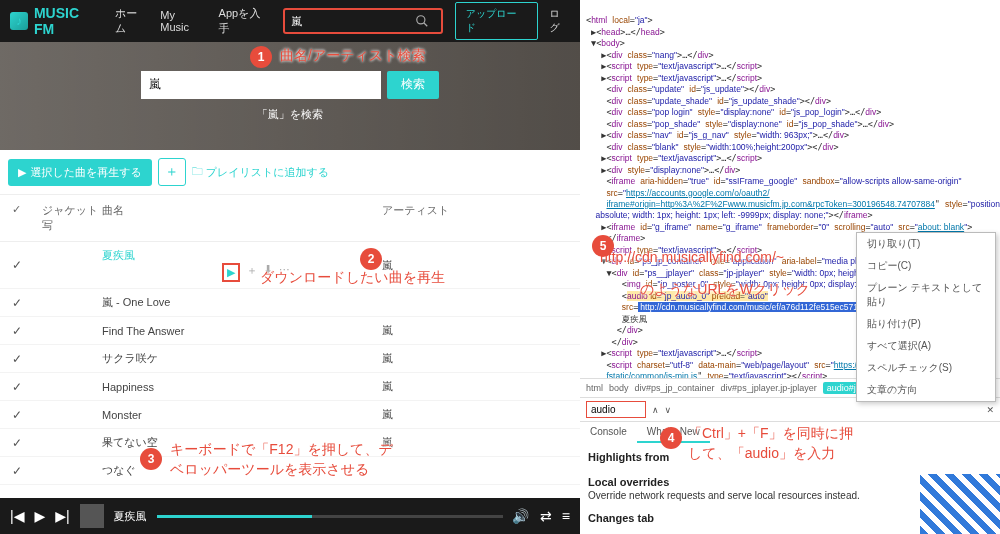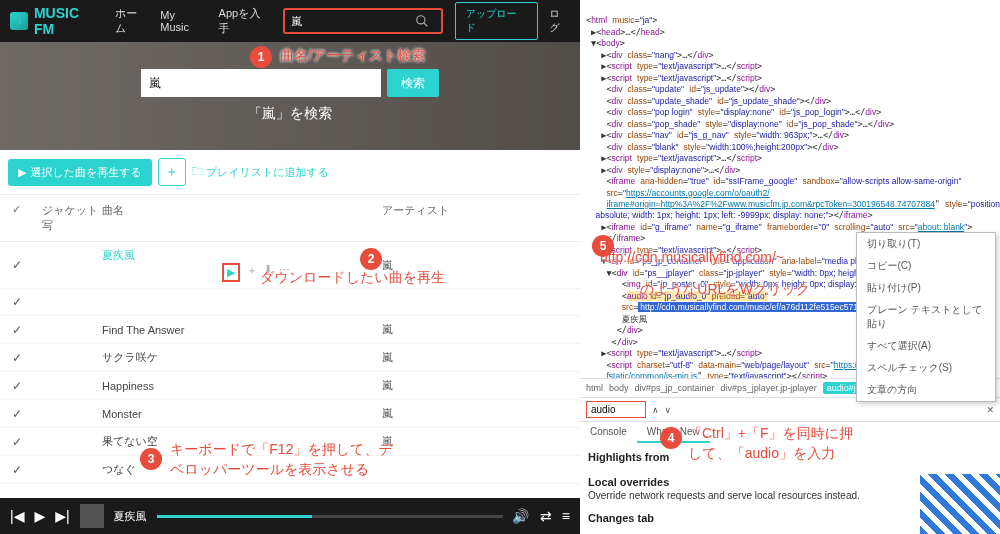--- a/index.html
+++ b/index.html
@@ -12,21 +12,21 @@
 .navlink{font-size:11px;color:#ddd;cursor:pointer}
 .searchbox{display:flex;align-items:center;border:2px solid #e74c3c;border-radius:3px;padding:2px 6px;gap:4px;height:26px;width:160px}
 .searchbox input{background:transparent;border:none;color:#fff;outline:none;font-size:11px;width:120px}
 .searchbox svg{width:14px;height:14px;stroke:#aaa}
 .upload-btn{border:1px solid #2dd4cf;color:#2dd4cf;font-size:10px;padding:4px 10px;border-radius:2px;cursor:pointer}
 .login{font-size:10px;color:#ddd;cursor:pointer}
 .hero{height:108px;background:linear-gradient(rgba(0,0,0,.4),rgba(0,0,0,.4)),linear-gradient(90deg,#b8b0a8,#a09890,#888078);display:flex;flex-direction:column;align-items:center;justify-content:center;gap:8px}
 .hero-row{display:flex;gap:6px}
 .hero-in{width:240px;height:28px;padding:0 8px;border:none;font-size:12px}
 .hero-btn{background:#2dd4cf;color:#fff;border:none;padding:0 14px;font-size:12px;border-radius:2px;cursor:pointer}
-.hero-sub{color:#fff;font-size:14px}
+.hero-sub{color:#fff;font-size:11px}
 .toolbar{display:flex;gap:6px;padding:8px;align-items:center}
 .tb-main{background:#2dd4cf;color:#fff;font-size:11px;padding:6px 10px;border-radius:3px;display:flex;align-items:center;gap:4px;cursor:pointer}
 .tb-sq{width:28px;height:28px;border:1px solid #2dd4cf;color:#2dd4cf;display:flex;align-items:center;justify-content:center;border-radius:3px;cursor:pointer;font-size:14px}
 .tb-txt{color:#2dd4cf;font-size:11px;cursor:pointer;display:flex;align-items:center;gap:3px}
 .thead{display:flex;border-top:1px solid #eee;border-bottom:1px solid #eee;padding:8px 12px;font-size:11px;color:#666}
 .thead .c1{width:30px}.thead .c2{width:60px}.thead .c3{width:280px}.thead .c4{width:120px}
 .songs{flex:1;overflow:hidden}
 .row{display:flex;align-items:center;padding:6px 12px;border-bottom:1px solid #f3f3f3;font-size:11px;color:#444}
 .row .c1{width:30px}.row .c2{width:60px}.row .c3{width:280px}.row .c4{width:120px}
 .row .tick{color:#555;font-size:12px}
@@ -117,20 +117,21 @@
             <span class="play">▶</span>
             <span>＋</span>
             <span>⬇</span>
             <span>⋯</span>
           </span></span>
         <span class="c4">嵐</span>
       </div>
       <div class="row">
         <span class="c1 tick">✓</span>
         <span class="c2"><span class="thumb"></span></span>
+        <span class="c3"><span class="songname">嵐 - One Love</span></span>
         <span class="c4"></span>
       </div>
       <div class="row">
         <span class="c1 tick">✓</span>
         <span class="c2"><span class="thumb"></span></span>
         <span class="c3"><span class="songname">Find The Answer</span></span>
         <span class="c4">嵐</span>
       </div>
       <div class="row">
         <span class="c1 tick">✓</span>
@@ -184,21 +185,21 @@
   <div class="anno" style="top:268px;left:260px">ダウンロードしたい曲を再生</div>
   <div class="badge" style="top:448px;left:140px">3</div>
   <div class="anno" style="top:440px;left:170px;">
     <div>キーボードで「F12」を押して、デ</div>
       <div>ベロッパーツールを表示させる</div>
   </div>
 </div>
 
 <div class="right">
   <div class="dev-code">
-&lt;<span class="t">html</span> <span class="a">music</span>=<span class="v">"ja"</span>&gt;
+&lt;<span class="t">html</span> <span class="a">local</span>=<span class="v">"ja"</span>&gt;
  ▶&lt;<span class="t">head</span>&gt;…&lt;/<span class="t">head</span>&gt;
  ▼&lt;<span class="t">body</span>&gt;
    ▶&lt;<span class="t">div</span> <span class="a">class</span>=<span class="v">"nang"</span>&gt;…&lt;/<span class="t">div</span>&gt;
    ▶&lt;<span class="t">script</span> <span class="a">type</span>=<span class="v">"text/javascript"</span>&gt;…&lt;/<span class="t">script</span>&gt;
    ▶&lt;<span class="t">script</span> <span class="a">type</span>=<span class="v">"text/javascript"</span>&gt;…&lt;/<span class="t">script</span>&gt;
     &lt;<span class="t">div</span> <span class="a">class</span>=<span class="v">"update"</span> <span class="a">id</span>=<span class="v">"js_update"</span>&gt;&lt;/<span class="t">div</span>&gt;
     &lt;<span class="t">div</span> <span class="a">class</span>=<span class="v">"update_shade"</span> <span class="a">id</span>=<span class="v">"js_update_shade"</span>&gt;&lt;/<span class="t">div</span>&gt;
     &lt;<span class="t">div</span> <span class="a">class</span>=<span class="v">"pop login"</span> <span class="a">style</span>=<span class="v">"display:none"</span> <span class="a">id</span>=<span class="v">"js_pop_login"</span>&gt;…&lt;/<span class="t">div</span>&gt;
     &lt;<span class="t">div</span> <span class="a">class</span>=<span class="v">"pop_shade"</span> <span class="a">style</span>=<span class="v">"display:none"</span> <span class="a">id</span>=<span class="v">"js_pop_shade"</span>&gt;…&lt;/<span class="t">div</span>&gt;
    ▶&lt;<span class="t">div</span> <span class="a">class</span>=<span class="v">"nav"</span> <span class="a">id</span>=<span class="v">"js_g_nav"</span> <span class="a">style</span>=<span class="v">"width: 963px;"</span>&gt;…&lt;/<span class="t">div</span>&gt;
@@ -227,22 +228,22 @@
     "&gt;&lt;/&gt;
     &lt; = =
     " =&gt;&lt;/&gt;
     &lt; = =
     " =&gt;&lt;/&gt;
   </div>
 
   <div class="ctx-menu" id="ctx">
       <div>切り取り(T)</div>
       <div>コピー(C)</div>
+      <div>プレーン テキストとして貼り</div>
       <div>貼り付け(P)</div>
-      <div>プレーン テキストとして貼り</div>
       <div>すべて選択(A)</div>
       <div>スペルチェック(S)</div>
       <div>文章の方向</div>
     </div>
 
   <div class="crumb" id="crumb">
       <span>html</span>
       <span>body</span>
       <span>div#ps_jp_container</span>
       <span>div#ps_jplayer.jp-jplayer</span>

